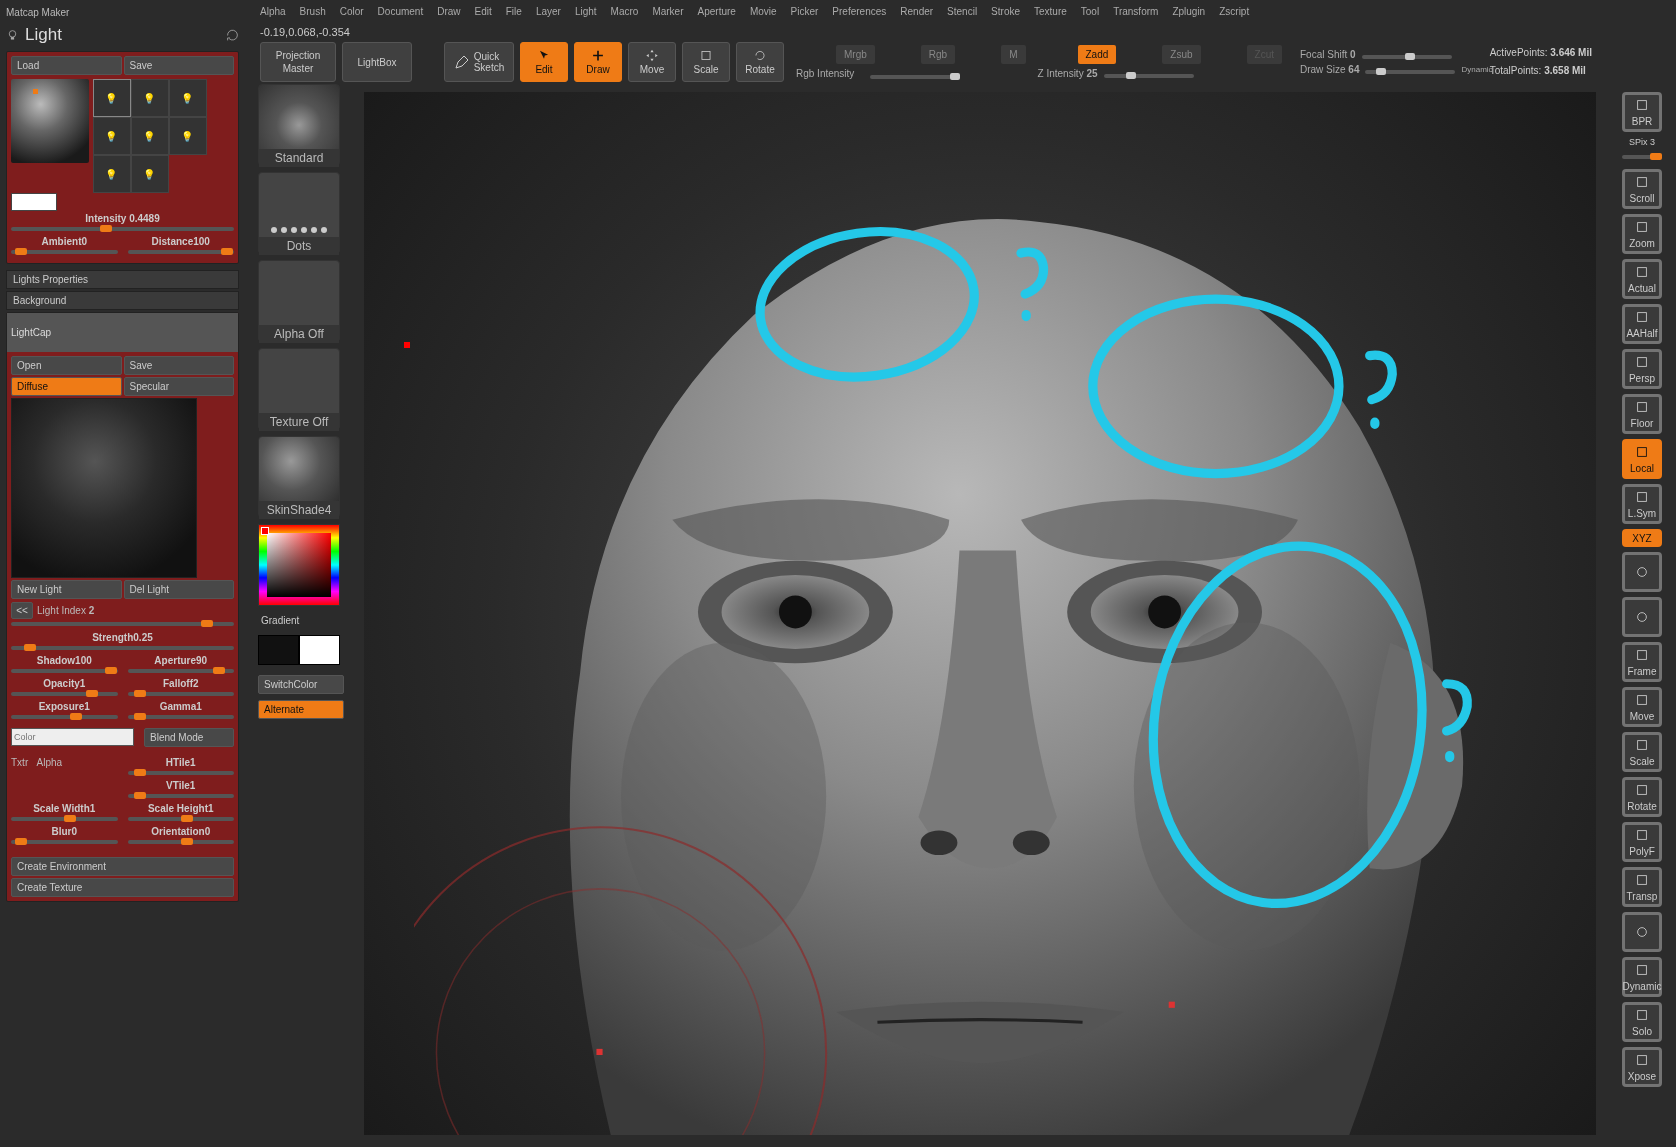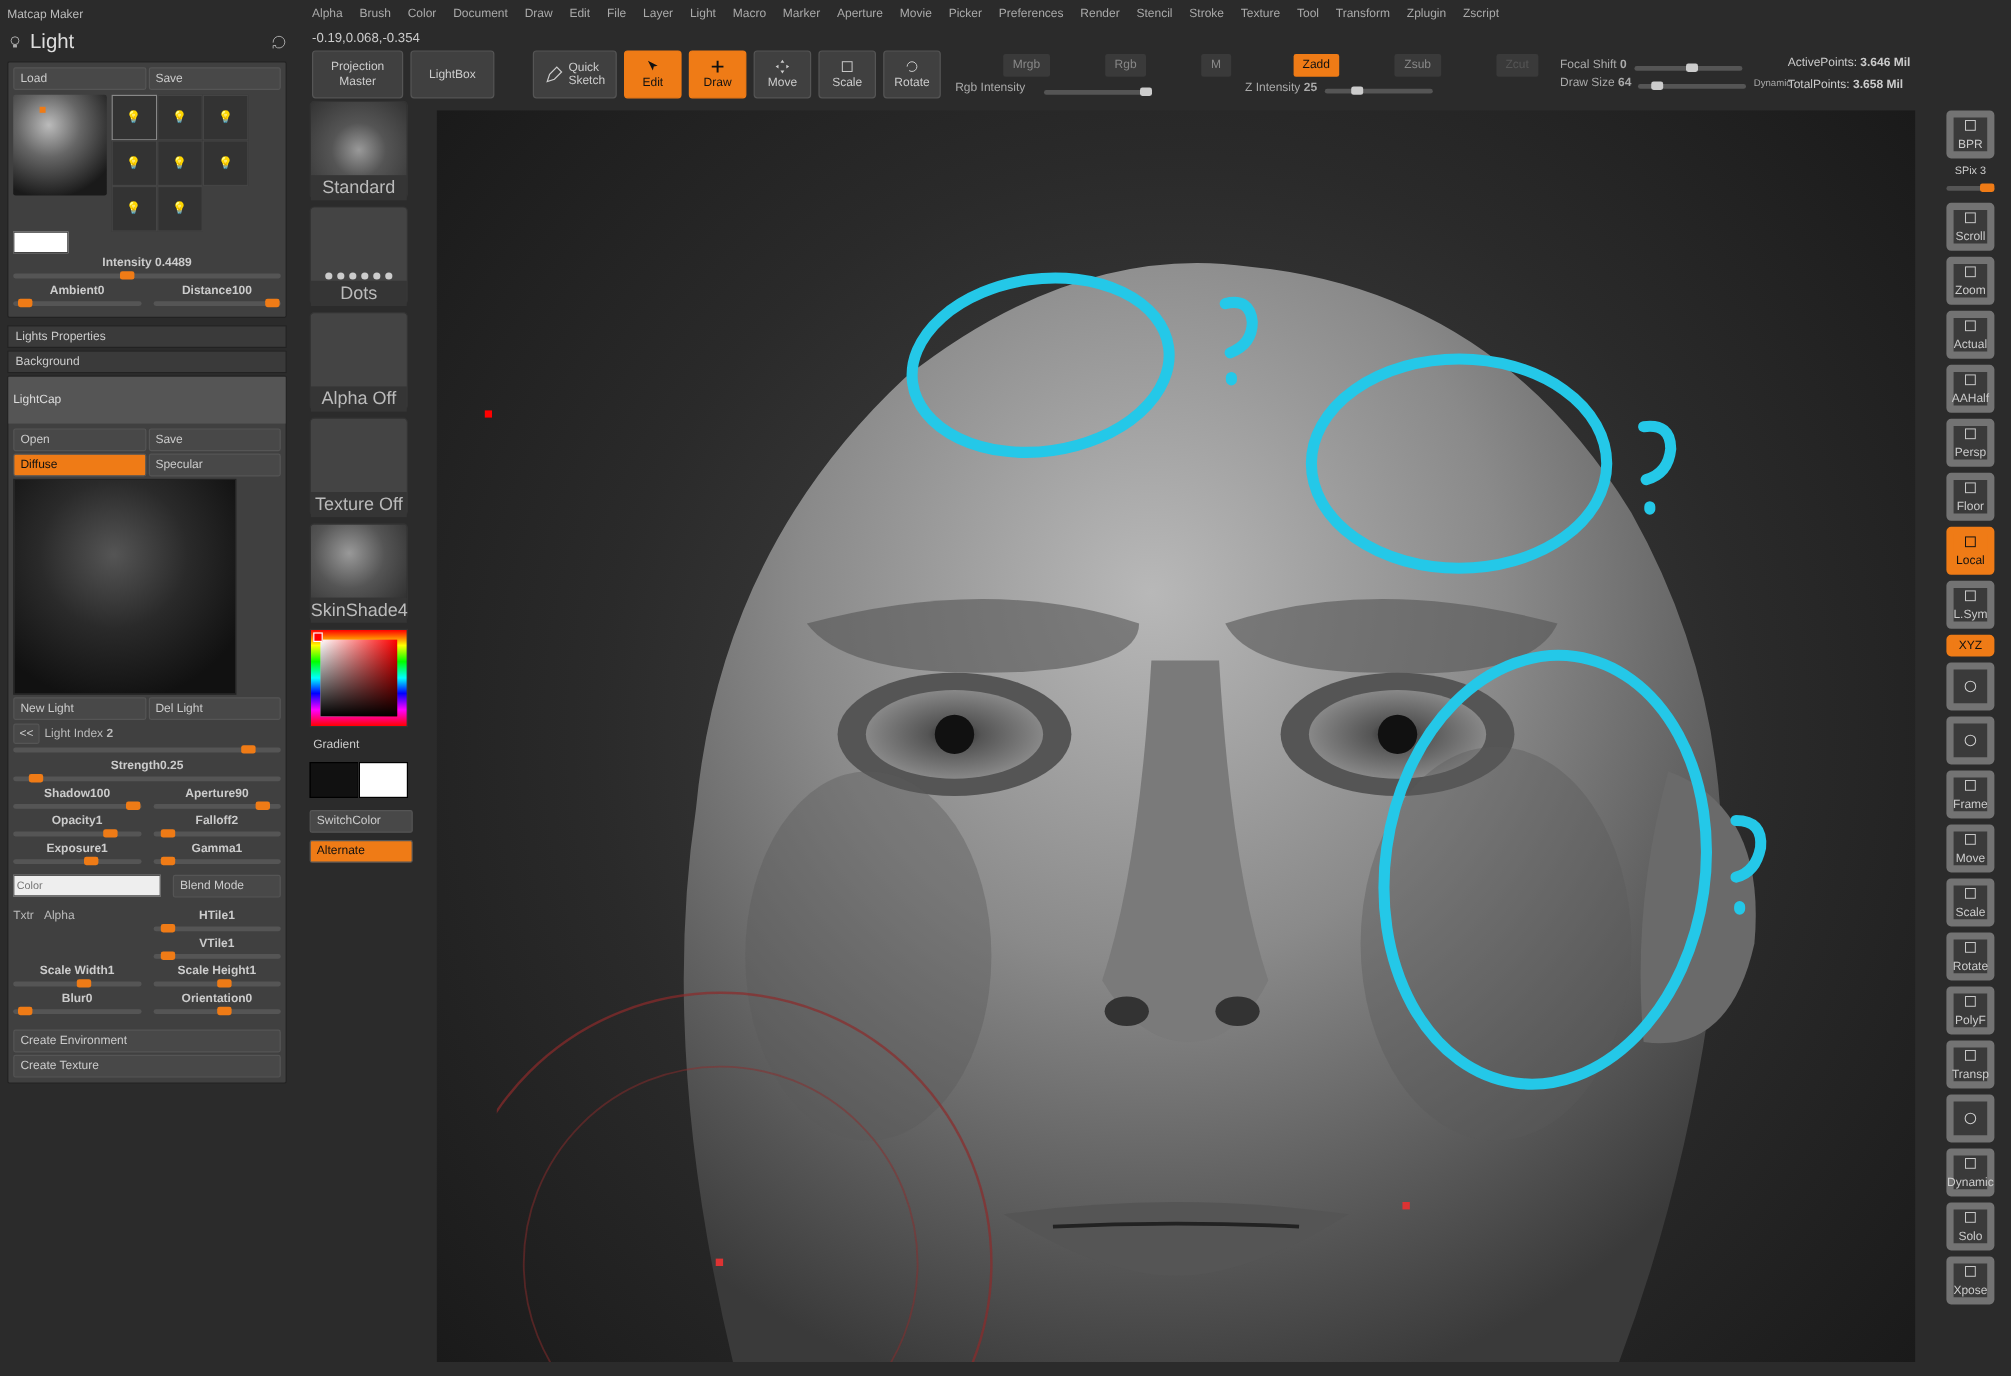--- a/index.html
+++ b/index.html
@@ -5,41 +5,41 @@
   * { margin:0; padding:0; box-sizing:border-box; font-family: Verdana, Arial, sans-serif; font-size:10px; }
   body { background:#2b2b2b; color:#bbb; width:1676px; height:1147px; overflow:hidden; position:relative; }
   .menubar { position:absolute; top:6px; left:260px; right:10px; display:flex; gap:14px; color:#aaa; }
   .menubar span { cursor:default; }
   .coord { position:absolute; top:26px; left:260px; color:#ccc; font-size:11px; }
   .left { position:absolute; top:0; left:0; width:245px; bottom:0; background:#2b2b2b; padding:4px 6px; overflow:hidden; }
   .left .item { color:#bbb; padding:3px 0; }
   .light-title { display:flex; align-items:center; gap:6px; margin:4px 0 6px 0; }
   .light-title span { font-size:17px; color:#ddd; }
   .light-title svg { width:13px; height:13px; }
-  .l-panel { background:#404040; border:1px solid #222; border-radius:2px; padding:4px; margin-bottom:6px; }
+  .l-panel { background:#7f1d1d; border:1px solid #222; border-radius:2px; padding:4px; margin-bottom:6px; }
   .l-row { display:flex; gap:2px; }
   .l-btn { flex:1; background:#484848; color:#ccc; text-align:left; padding:3px 5px; border:1px solid #555; border-radius:2px; cursor:pointer; }
   .l-btn.on { background:#ef7b16; color:#111; }
   .sphere { width:84px; height:84px; background:radial-gradient(circle at 38% 30%, #bbb 0%, #666 35%, #1a1a1a 80%); border-radius:2px; position:relative; }
   .sphere .dot { position:absolute; top:10px; left:22px; width:5px; height:5px; background:#ef7b16; }
   .bulbs { display:flex; flex-wrap:wrap; width:152px; }
   .bulb { width:38px; height:38px; border:1px solid #444; background:#333; display:flex; align-items:center; justify-content:center; color:#888; cursor:pointer;}
   .bulb.on { border:1px solid #888; }
   .slider { height:4px; background:#555; margin:3px 0 5px 0; position:relative; border-radius:2px;}
   .slider .thumb { position:absolute; top:-2px; width:12px; height:7px; background:#ef7b16; border-radius:2px; }
   .slab { color:#ccc; font-size:10px; display:flex; justify-content:center;font-weight:bold; }
   .two { display:flex; gap:10px; }
   .two > div { flex:1; }
   .chip { background:#3a3a3a; border:1px solid #222; color:#ccc; padding:3px 6px; margin-bottom:2px; cursor:pointer; }
   .bigsphere { width:186px; height:180px; background:radial-gradient(circle at 45% 35%, #555 0%, #2a2a2a 40%, #111 80%); border:1px solid #222; margin:2px 0;}
   .swatch { width:46px; height:18px; background:#fff; display:inline-block; border:1px solid #444;}
 
   .brushcol { position:absolute; top:84px; left:258px; width:86px; display:flex; flex-direction:column; gap:6px; }
   .thumbbox { width:82px; height:82px; background:#444; border:1px solid #333; border-radius:4px; position:relative; }
-  .thumblabel { position:absolute; bottom:-2px; left:0; right:0; text-align:center; font-size:15px; color:#bbb; background:#353535; padding:2px 0;}
+  .thumblabel { position:absolute; bottom:-2px; left:0; right:0; text-align:center; font-size:12px; color:#bbb; background:#353535; padding:2px 0;}
   .swirl { background:radial-gradient(circle at 50% 50%, #999 0%, #555 40%, #333 100%); }
   .dots-thumb { display:flex; align-items:flex-end; justify-content:center; gap:4px; padding-bottom:20px;}
   .dots-thumb span{ width:6px;height:6px;background:#ccc;border-radius:50%;}
   .colorpick { width:82px; height:82px; border:1px solid #333; background:linear-gradient(to bottom, red, #ff0 16%, lime 33%, cyan 50%, blue 66%, magenta 83%, red 100%); position:relative;}
   .grad { width:82px; display:flex;}
   .grad div { flex:1; height:30px; border:1px solid #000;}
   .matball { background: radial-gradient(circle at 40% 30%, #999 0%, #555 40%, #222 100%); }
 
   .topbar { position:absolute; top:38px; left:260px; right:70px; height:48px; display:flex; align-items:center; gap:6px; }
   .tbtn { background:#404040; border:1px solid #555; color:#ccc; padding:6px 8px; height:40px; display:flex; flex-direction:column; align-items:center; justify-content:center; cursor:pointer; border-radius:3px; font-size:10px; line-height:1.1; gap:2px;}
@@ -52,21 +52,21 @@
   .mini-slider { width:90px; height:4px; background:#555; margin-top:4px; position:relative; border-radius:2px;}
   .mini-slider .t { position:absolute; top:-2px; width:10px; height:7px; background:#ccc; border-radius:2px;}
   .stats { position:absolute; top:44px; right:84px; text-align:left; color:#ccc; font-size:10px; line-height:1.8;}
 
   .canvas { position:absolute; top:92px; left:364px; right:80px; bottom:12px; background:radial-gradient(circle at 50% 50%, #4a4a4a 0%, #2a2a2a 60%, #1a1a1a 100%);}
   .head-wrap { position:absolute; top:120px; left:50px; right:50px; bottom:0; }
   .head-svg { width:100%; height:100%; }
   .sym { position:absolute; width:6px; height:6px; background:red; }
 
   .rightbar { position:absolute; top:92px; right:4px; width:60px; display:flex; flex-direction:column; gap:5px; align-items:center;}
-  .rbtn { width:40px; height:40px; background:#3a3a3a; border:6px solid #737373; border-radius:4px; display:flex; flex-direction:column; align-items:center; justify-content:center; color:#ccc; font-size:8px; cursor:pointer; gap:4px;}
+  .rbtn { width:40px; height:40px; background:#3a3a3a; border:3px solid #737373; border-radius:4px; display:flex; flex-direction:column; align-items:center; justify-content:center; color:#ccc; font-size:8px; cursor:pointer; gap:4px;}
   .rbtn.on { background:#ef7b16; color:#111; border-color:#ef7b16;}
   .rbtn svg { width:16px; height:14px; }
   .spix { font-size:9px; color:#ccc; text-align:center;}
 </style>
 </head>
 <body>
 
 <div class="menubar" id="menubar">
     <span>Alpha</span>
     <span>Brush</span>

